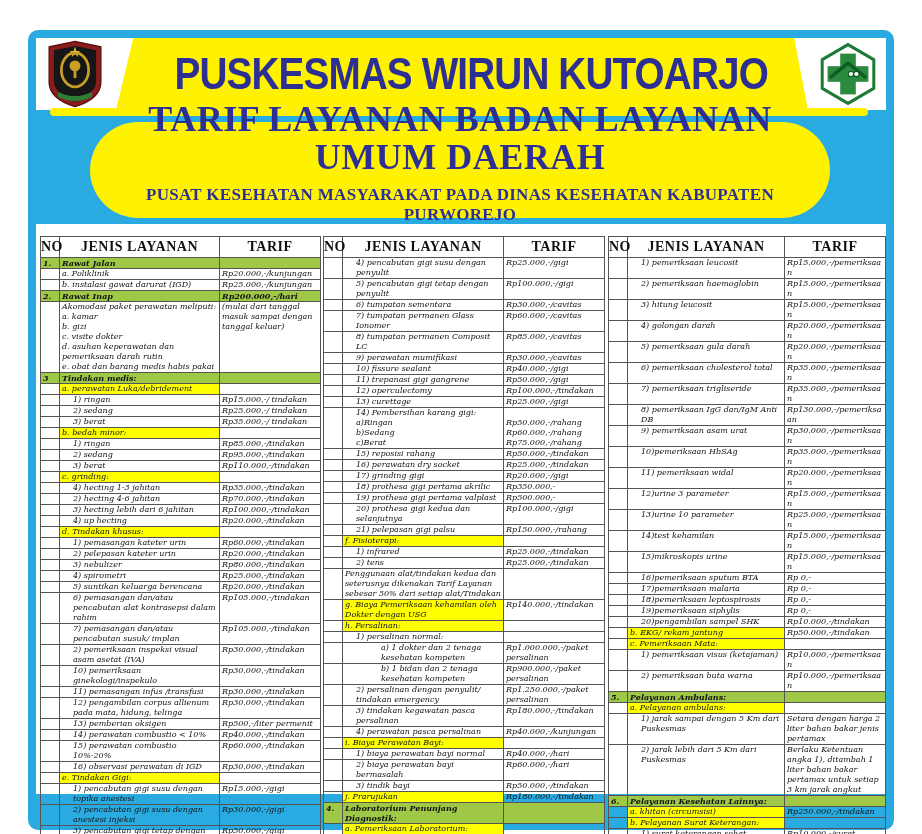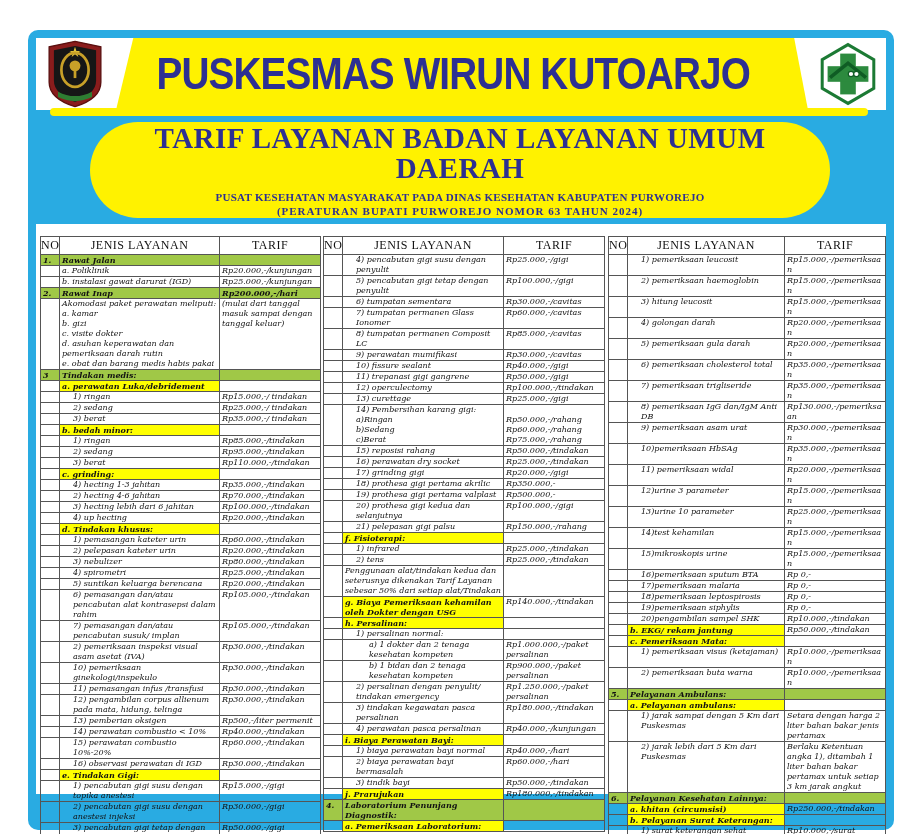--- a/index.html
+++ b/index.html
@@ -6,52 +6,52 @@
     font-family:"Liberation Sans",sans-serif;}
   .poster{position:relative;width:922px;height:834px;background:#fff;}
   .frame{position:absolute;left:28px;top:30px;width:866px;height:800px;
     background:var(--frame-blue,#29ABE2);border-radius:10px;}
   
   .header-band{position:absolute;left:8px;top:8px;width:850px;height:72px;background:#fff;
     display:flex;align-items:center;justify-content:space-between;padding:0 8px;box-sizing:border-box;}
   .logo{flex:0 0 auto;display:flex;align-items:center;justify-content:center;}
   .name-strip{flex:1 1 auto;margin:0 10px;background:var(--banner-yellow,#FFF200);
     clip-path:polygon(2.5% 0,98% 0,100% 100%,0 100%);
-    height:72px;display:flex;align-items:center;justify-content:flex-start;}
+    height:72px;display:flex;align-items:center;justify-content:flex-end;}
   .clinic-name{font-weight:bold;font-size:44px;color:var(--title-navy,#2D3092);
     white-space:nowrap;transform:scaleX(0.88);letter-spacing:-1px;}
   .yellow-line{position:absolute;left:22px;top:78px;width:818px;height:8px;
     background:var(--banner-yellow,#FFF200);border-radius:4px;}
   
   .title-box{position:absolute;left:62px;top:92px;width:740px;height:96px;
     background:var(--banner-yellow,#FFF200);border-radius:48px;
     display:flex;flex-direction:column;align-items:center;justify-content:center;
     text-align:center;color:var(--title-navy,#2D3092);
     font-family:"Liberation Serif",serif;font-weight:bold;}
-  .title-box .t1{font-size:29px;letter-spacing:.5px;line-height:1.05;}
-  .title-box .t2{font-size:11px;margin-top:8px;letter-spacing:.3px;}
+  .title-box .t1{font-size:36px;letter-spacing:.5px;line-height:1.05;}
+  .title-box .t2{font-size:17px;margin-top:8px;letter-spacing:.3px;}
   .title-box .t3{font-size:11px;margin-top:2px;letter-spacing:1px;}
   
   .content{position:absolute;left:8px;top:194px;width:850px;height:570px;background:#fff;}
   .col{position:absolute;top:12px;}
   .col1{left:4px;width:281px;}
   .col2{left:287px;width:282px;}
   .col3{left:572px;width:278px;}
   table{border-collapse:collapse;width:100%;table-layout:fixed;
     font-family:"DejaVu Serif",serif;font-style:italic;font-size:8px;color:#111;}
   th,td{border:1px solid #555;vertical-align:top;padding:0 2px;line-height:1.25;}
-  th{font-style:normal;font-family:"Liberation Serif",serif;font-size:12px;
-    font-weight:normal;text-align:center;letter-spacing:.5px;padding:1px 0;}
+  th{font-style:normal;font-family:"Liberation Serif",serif;font-size:14px;
+    font-weight:bold;text-align:center;letter-spacing:.5px;padding:1px 0;}
   .c-no{width:18px;}
   .c-tarif{width:100px;}
   td{white-space:pre-line;word-wrap:break-word;}
   tr.row-s td{background:var(--section-green,#A0C847);font-weight:bold;}
-  td.hl{background:var(--highlight-yellow,#FFFF00);font-weight:bold;}
+  td.hl{background:var(--highlight-yellow,#FFFF00);font-weight:normal;}
   td.ind1{padding-left:13px;}
-  td.ind2{padding-left:26px;}
+  td.ind2{padding-left:38px;}
 </style>
 </head>
 <body>
 
 <div class="poster">
   <div class="frame">
 
     <div class="header-band">
       <div class="logo">
         <svg width="62" height="68" viewBox="0 0 90 100">

